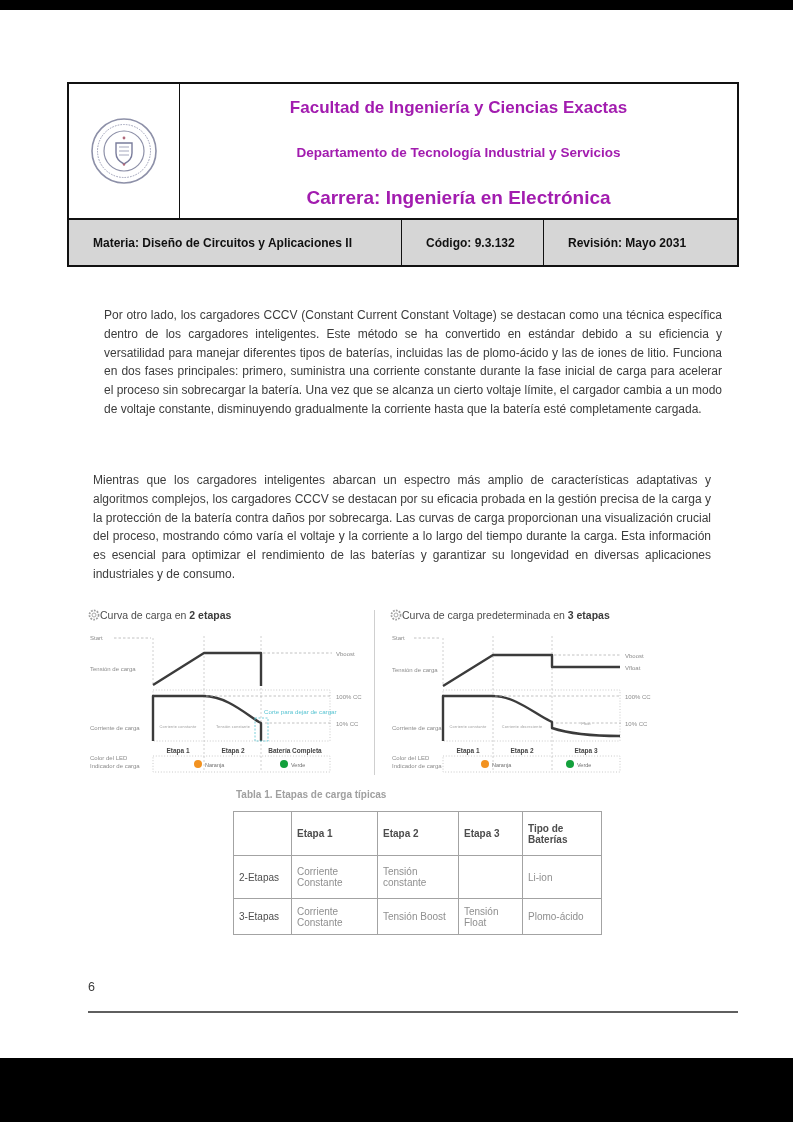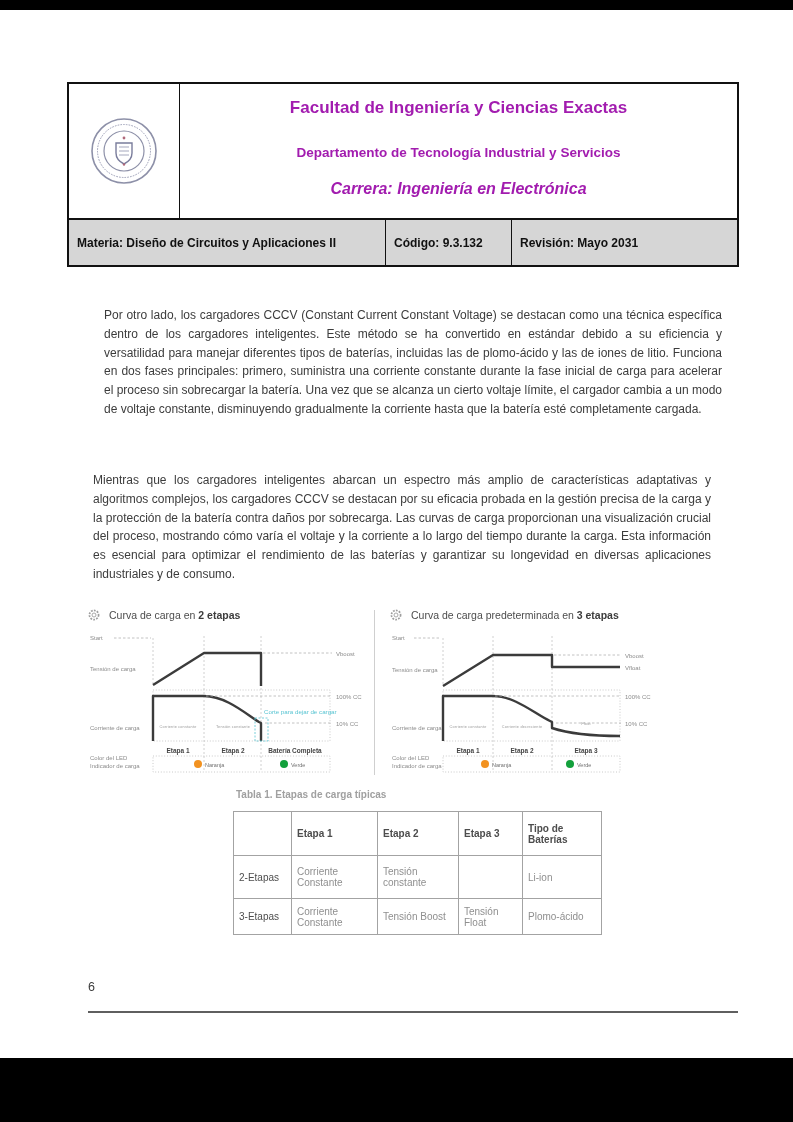--- a/index.html
+++ b/index.html
@@ -7,40 +7,40 @@
           font-family:"Liberation Sans",sans-serif;}
   .page{position:absolute;left:0;top:10px;width:793px;height:1048px;background:#ffffff;}
 
   
   .hdr{position:absolute;left:67px;top:72px;width:668px;border:2px solid #111;}
   .hdr-top{display:flex;height:134px;}
   .logo-cell{width:110px;border-right:1.5px solid #111;display:flex;align-items:center;justify-content:center;}
   .title-cell{flex:1;text-align:center;color:#a21caf;}
   .t1{font-size:17px;font-weight:bold;margin-top:14px;}
   .t2{font-size:13.5px;font-weight:bold;margin-top:27px;}
-  .t3{font-size:16px;font-weight:bold;margin-top:20px;font-style:italic;}
+  .t3{font-size:19px;font-weight:bold;margin-top:27px;}
   .hdr-bottom{display:flex;height:45px;background:#d6d6d6;border-top:2px solid #111;
               font-size:12px;font-weight:bold;color:#111;align-items:stretch;}
-  .hb-cell{display:flex;align-items:center;padding-left:8px;}
+  .hb-cell{display:flex;align-items:center;padding-left:24px;}
   .hb-1{width:308px;border-right:1.5px solid #111;}
   .hb-2{width:117px;border-right:1.5px solid #111;}
   .hb-3{flex:1;}
 
   
   .para{position:absolute;left:93px;width:618px;font-size:12px;line-height:18.8px;
         color:#3c3c3c;text-align:justify;}
   .p1{top:284px;margin-left:11px;}
   .p2{top:449px;}
 
   
   .fig{position:absolute;top:598px;}
   .fig-left{left:88px;width:285px;height:170px;}
   .fig-right{left:390px;width:325px;height:170px;}
   .fig-title{position:absolute;left:0;top:0;height:14px;font-size:10.5px;color:#4d4d4d;
-             display:flex;align-items:center;gap:9px;white-space:nowrap;}
+             display:flex;align-items:center;gap:0;white-space:nowrap;}
   .fig-title b{font-weight:bold;color:#3c3c3c;}
   .fig svg.plot{position:absolute;left:0;top:0;}
   .fig-divider{position:absolute;left:374px;top:600px;width:1px;height:165px;background:#cfcfcf;}
 
   .curve{stroke:#3b3b3b;stroke-width:2.4;fill:none;stroke-linejoin:round;}
   .gdash{stroke:#b3b3b3;stroke-width:0.8;stroke-dasharray:2.5,2;}
   .vdash{stroke:#c4c4c4;stroke-width:0.8;stroke-dasharray:2,2;}
   .dotbox{stroke:#bdbdbd;stroke-width:0.8;stroke-dasharray:1,1.8;fill:none;}
   .cyanbox{stroke:#58c4d2;stroke-width:0.8;stroke-dasharray:2,1.5;fill:none;}
   text.lbl{font:6px "Liberation Sans",sans-serif;fill:#8c8c8c;}

